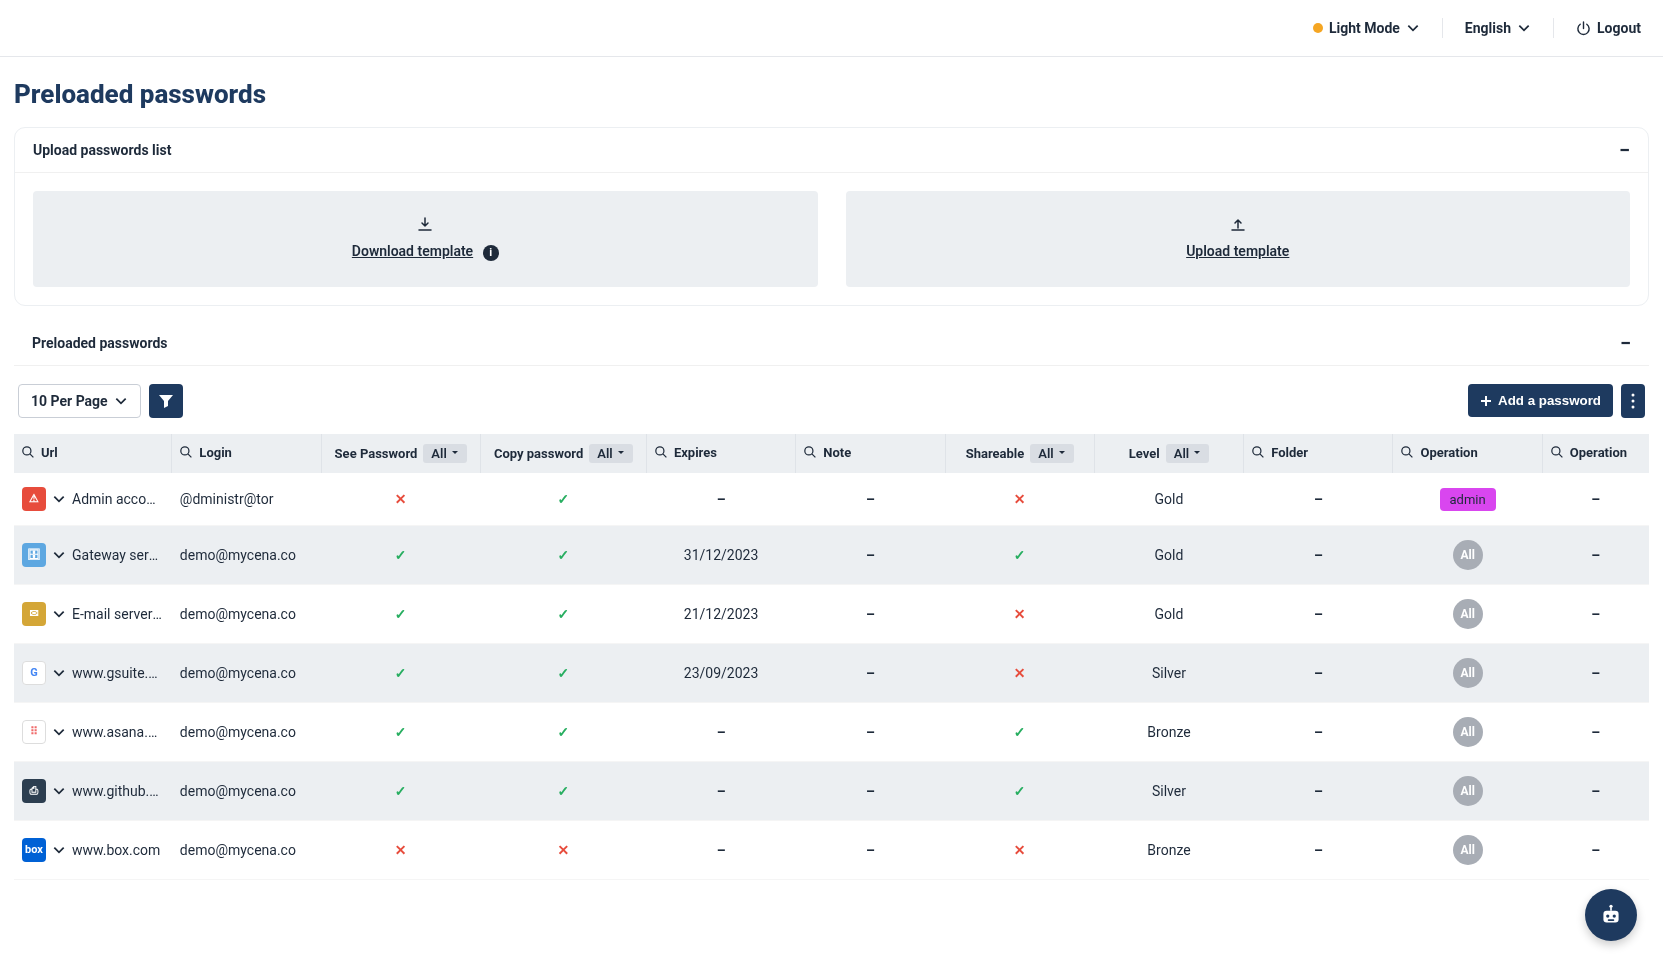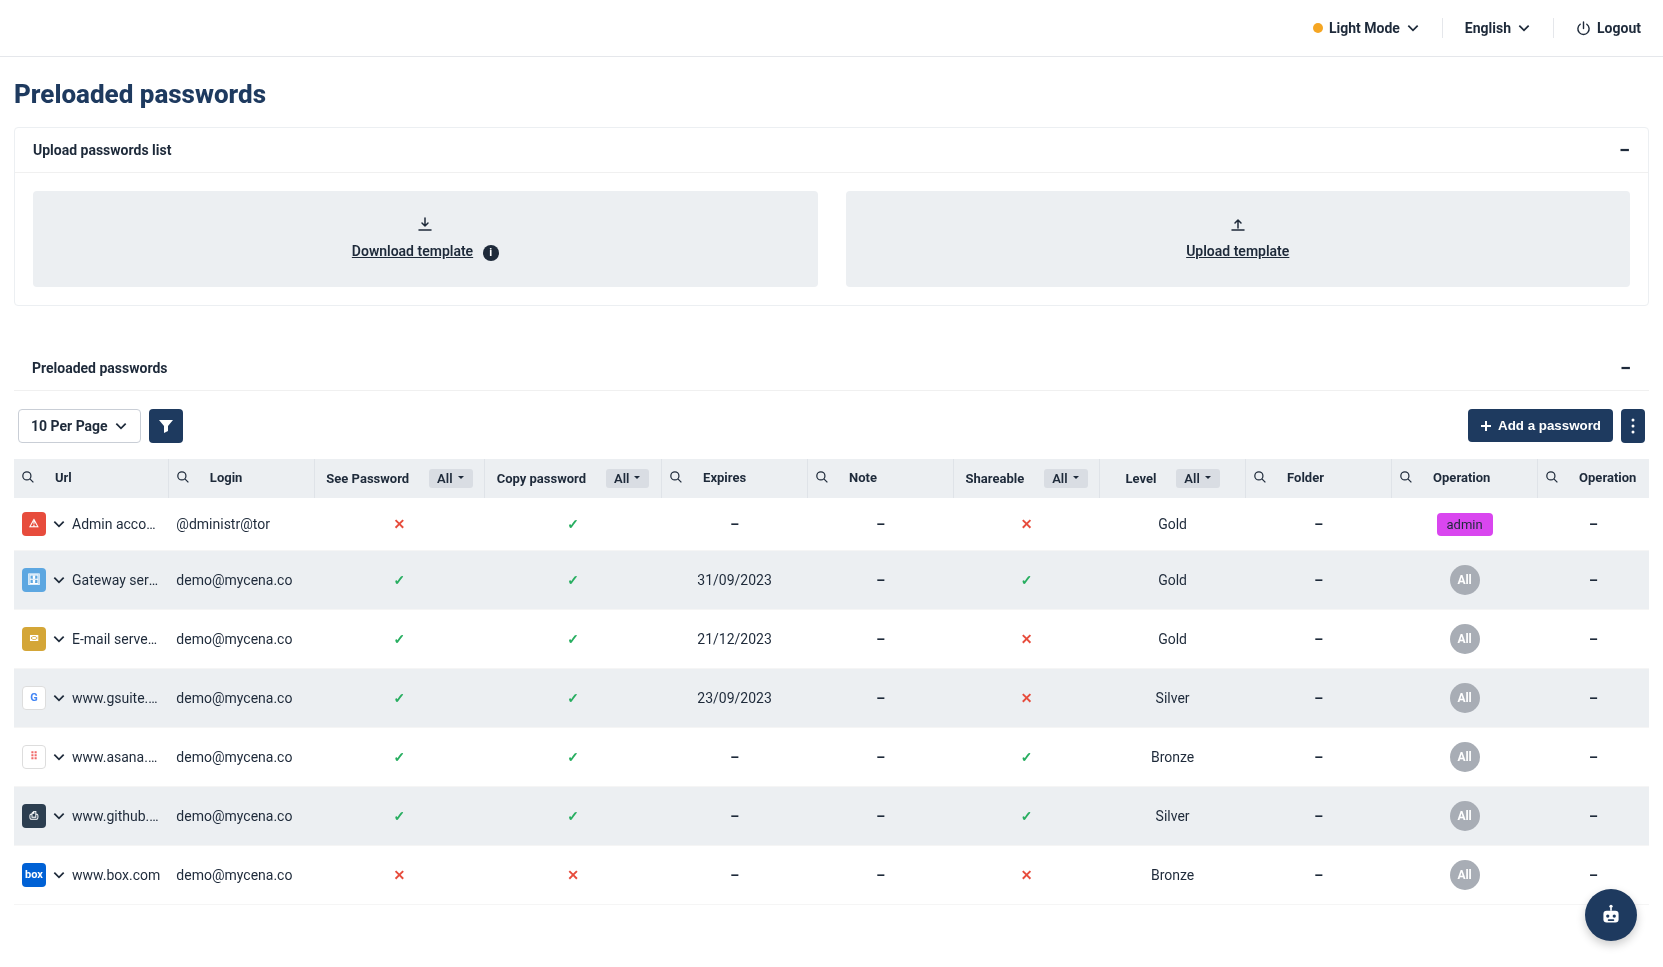--- a/index.html
+++ b/index.html
@@ -3,21 +3,21 @@
 <meta charset="utf-8">
 <style>
 * { margin: 0; padding: 0; box-sizing: border-box; }
 body { font-family: -apple-system, BlinkMacSystemFont, "Segoe UI", Roboto, sans-serif; background: #fff; color: #1e2a3a; font-size: 14px; }
 .topbar { display: flex; justify-content: flex-end; align-items: center; padding: 18px 22px; gap: 22px; border-bottom: 1px solid #e5e7eb; }
 .topbar-item { display: inline-flex; align-items: center; gap: 6px; font-weight: 700; color: #1e2a3a; cursor: pointer; }
 .dot-yellow { width: 10px; height: 10px; border-radius: 50%; background: #f5a623; display: inline-block; }
 .divider-v { width: 1px; height: 20px; background: #e5e7eb; }
 .page { padding: 22px 14px 80px; }
 .page-title { font-size: 26px; font-weight: 800; color: #1e3a5f; margin-bottom: 18px; }
-.panel { border: 1px solid #eceff2; border-radius: 4px; margin-bottom: 40px; background: #fff; }
+.panel { border: 1px solid #eceff2; border-radius: 11px; margin-bottom: 15px; background: #fff; }
 .panel-header { display: flex; justify-content: space-between; align-items: center; padding: 14px 18px; border-bottom: 1px solid #f0f0f0; font-weight: 700; color: #1e2a3a; }
 .panel-header .minus { font-weight: 700; font-size: 20px; line-height: 12px; color: #1e2a3a; cursor: pointer; }
 .panel-body { padding: 18px; }
 .upload-row { display: flex; gap: 28px; }
 .upload-box { flex: 1; background: #eceff2; border-radius: 4px; padding: 26px 12px; display: flex; flex-direction: column; align-items: center; gap: 10px; }
 .upload-box a { color: #1e2a3a; font-weight: 600; font-size: 14px; text-decoration: underline; cursor: pointer; }
 .info-dot { display: inline-flex; width: 16px; height: 16px; background: #1e2a3a; border-radius: 50%; align-items: center; justify-content: center; color: #fff; font-size: 11px; margin-left: 6px; font-weight: 700; }
 .toolbar { display: flex; justify-content: space-between; align-items: center; padding: 18px 4px 16px; }
 .toolbar-left { display: flex; gap: 8px; align-items: center; }
 .per-page { border: 1px solid #c9ced6; border-radius: 4px; padding: 8px 12px; font-weight: 700; color: #1e2a3a; cursor: pointer; display: inline-flex; align-items: center; gap: 6px; }
@@ -27,21 +27,21 @@
 .table { width: 100%; border-collapse: collapse; }
 .table th { background: #eceff2; text-align: left; font-weight: 700; color: #1e2a3a; padding: 10px 8px; font-size: 13px; border-right: 1px solid #dfe3e8; white-space: nowrap; }
 .table th:last-child { border-right: none; }
 .table td { padding: 14px 8px; font-size: 14px; text-align: center; color: #1e2a3a; border-bottom: 1px solid #f5f5f5; white-space: nowrap; overflow: hidden; text-overflow: ellipsis; }
 .table tbody tr:nth-child(even) { background: #eceff2; }
 .table td.left { text-align: left; }
 .url-cell { display: flex; align-items: center; gap: 6px; max-width: 140px; overflow: hidden; }
 .url-text { overflow: hidden; text-overflow: ellipsis; white-space: nowrap; }
 .svc-icon { width: 24px; height: 24px; border-radius: 4px; flex-shrink: 0; display: inline-flex; align-items: center; justify-content: center; font-size: 11px; font-weight: 700; color: #fff; }
 .chev { width: 14px; height: 14px; flex-shrink: 0; }
-.th-inner { display: inline-flex; align-items: center; gap: 20px; }
+.th-inner { display: inline-flex; align-items: center; gap: 6px; }
 .th-filter { background: #d9dde3; border-radius: 3px; padding: 2px 8px; display: inline-flex; align-items: center; gap: 4px; font-weight: 600; }
 .mag { width: 13px; height: 13px; flex-shrink: 0; }
 .check { color: #27ae60; font-weight: 900; }
 .cross { color: #e74c3c; font-weight: 900; }
 .dash { color: #1e2a3a; font-weight: 700; }
 .badge-all { background: #a8adb5; color: #fff; border-radius: 50%; width: 30px; height: 30px; display: inline-flex; align-items: center; justify-content: center; font-size: 12px; font-weight: 700; }
 .badge-admin { background: #d946ef; color: #1e2a3a; border-radius: 4px; padding: 4px 10px; font-size: 13px; }
 .chat-fab { position: fixed; right: 26px; bottom: 26px; width: 52px; height: 52px; border-radius: 50%; background: #1e3a5f; display: flex; align-items: center; justify-content: center; color: #fff; cursor: pointer; box-shadow: 0 4px 10px rgba(0,0,0,0.2); }
 svg { display: block; }
 .col-url { width: 148px; max-width: 148px; }
@@ -267,21 +267,21 @@
       <span class="svc-icon" style="background:#5da7e1;color:#fff;">🗄</span>
       <svg class="chev" viewBox="0 0 12 12">
                   <path d="M2 4l4 4 4-4" stroke="#1e2a3a" stroke-width="1.5" fill="none"></path>
                 </svg>
       <span class="url-text">Gateway server</span>
     </div>
             </td>
     <td class="left col-login">demo@mycena.co</td>
     <td><span class="check">✓</span></td>
     <td><span class="check">✓</span></td>
-    <td>31/09/2023</td>
+    <td>31/12/2023</td>
     <td><span class="dash">–</span></td>
     <td><span class="check">✓</span></td>
     <td>Gold</td>
     <td><span class="dash">–</span></td>
     <td><span class="badge-all">All</span></td>
     <td><span class="dash">–</span></td>
           </tr>
           <tr>
     <td class="left col-url">
               <div class="url-cell">

